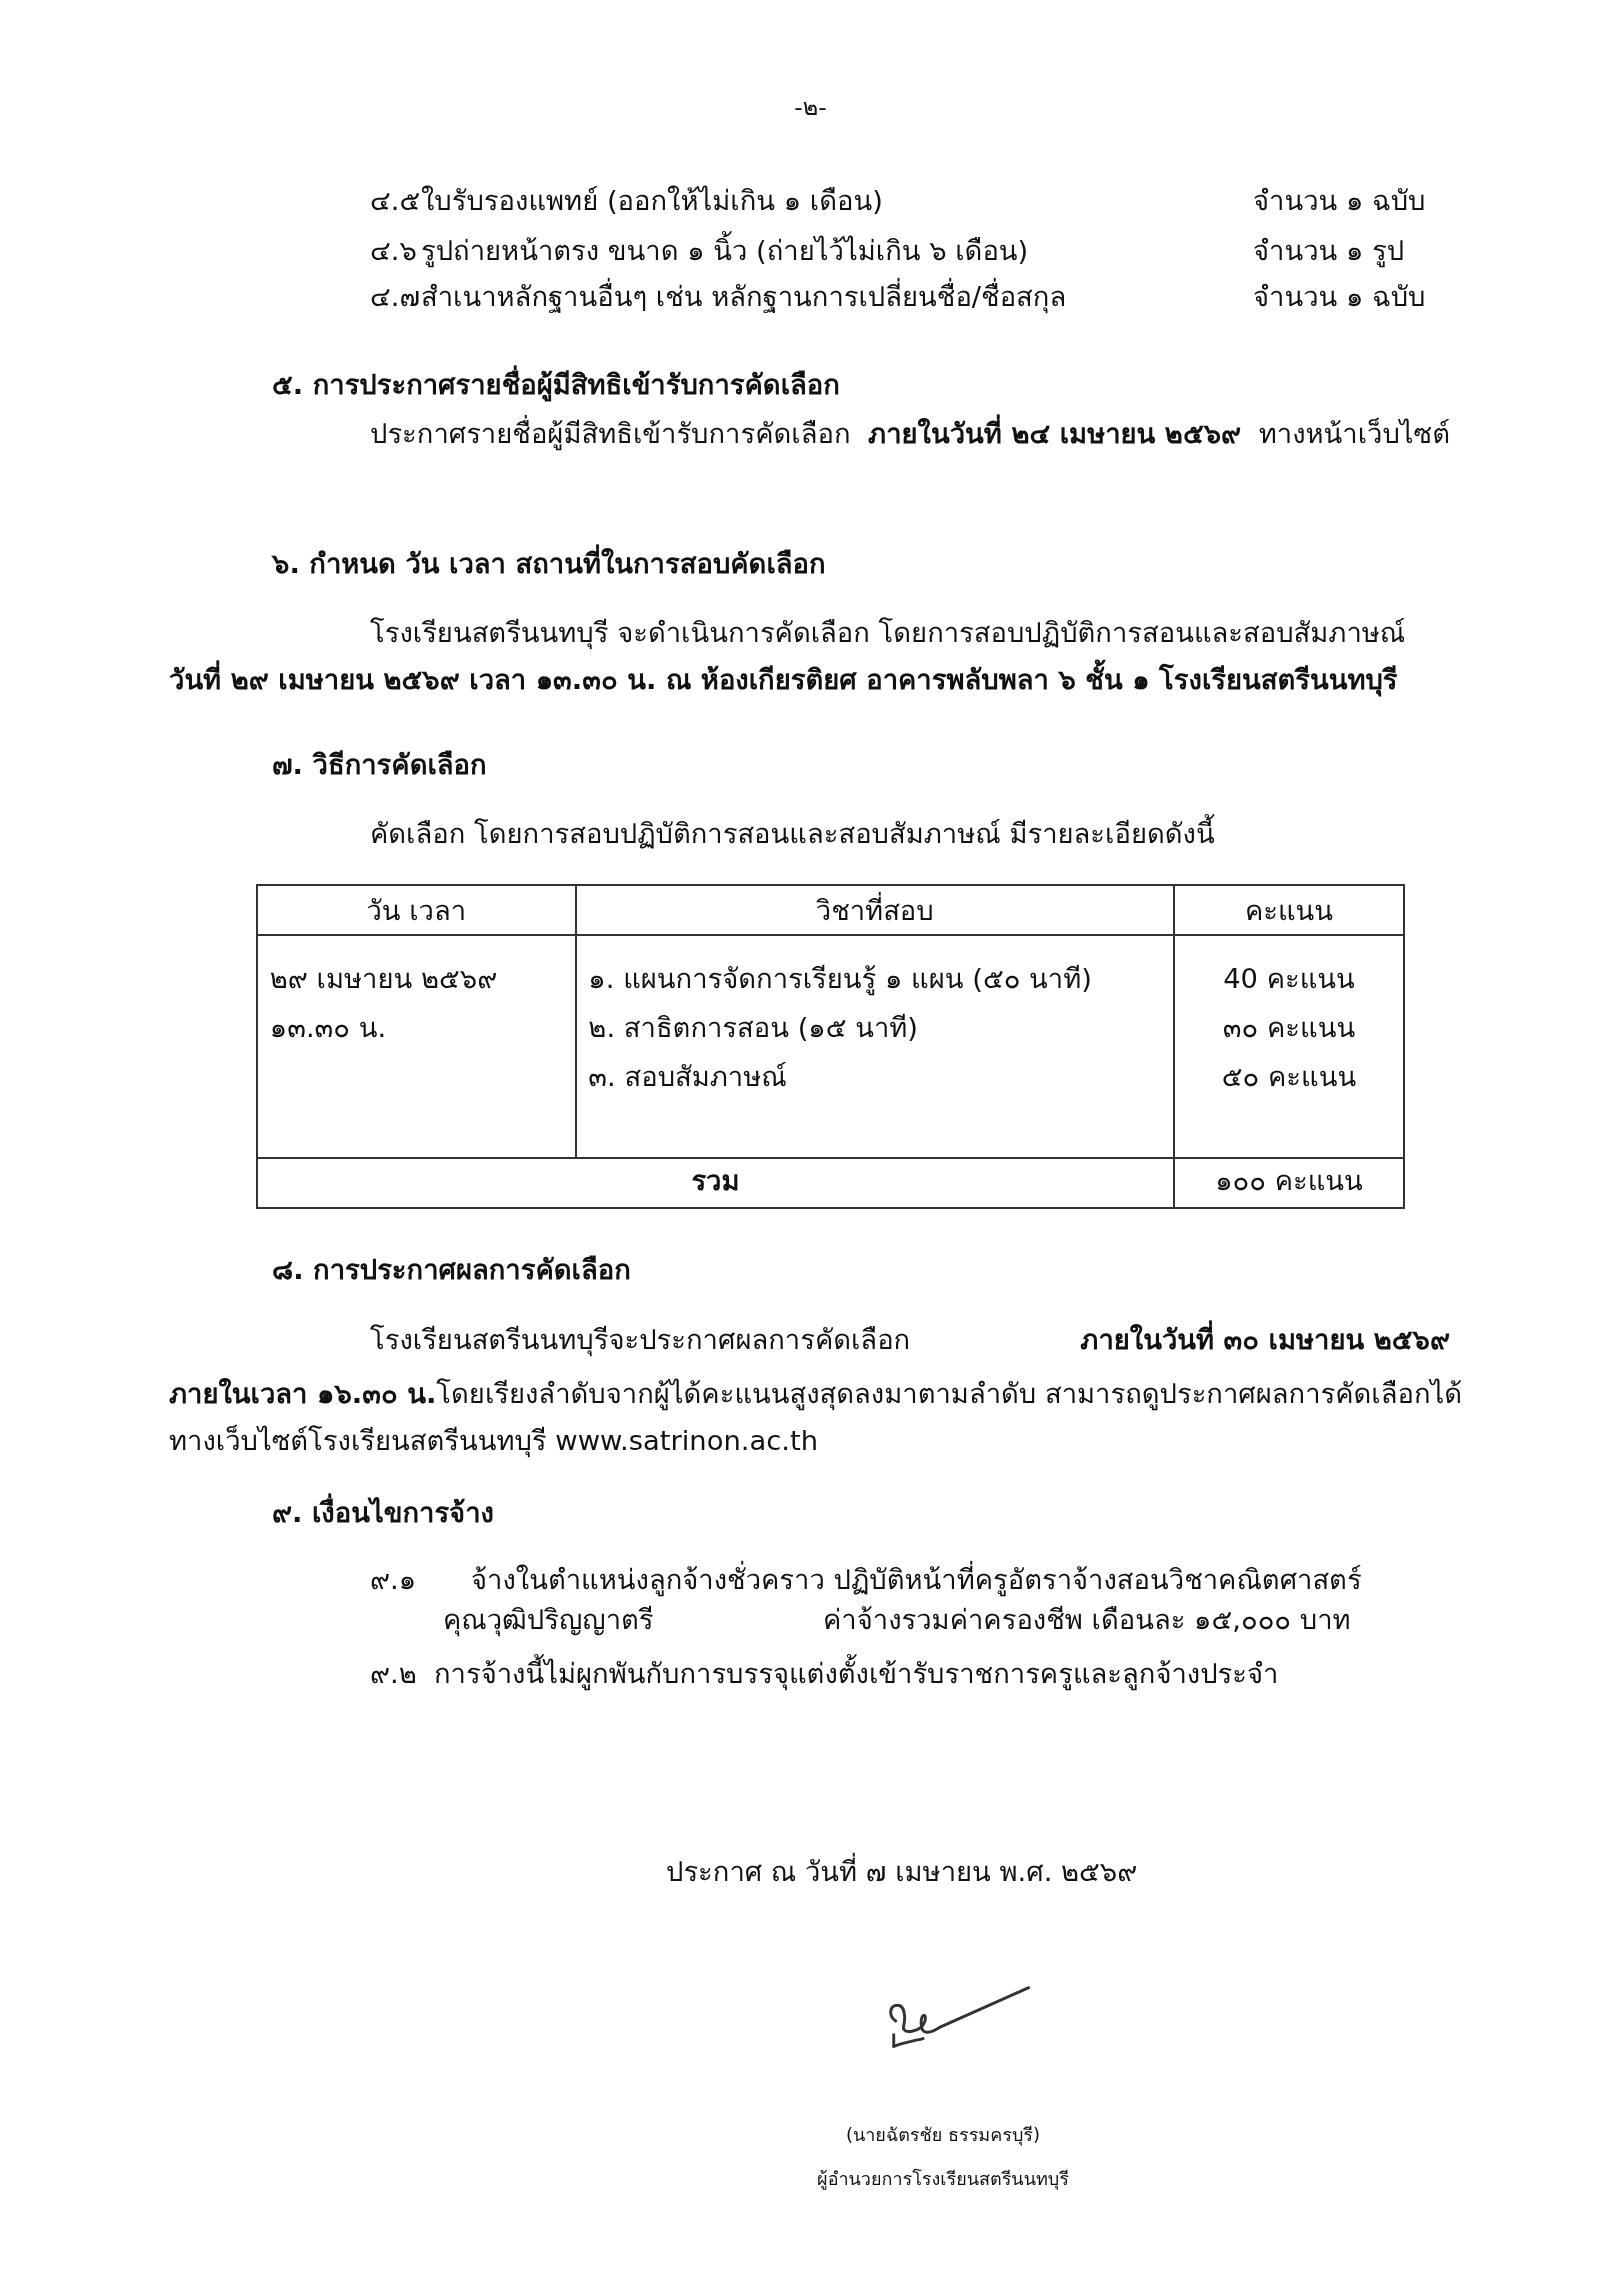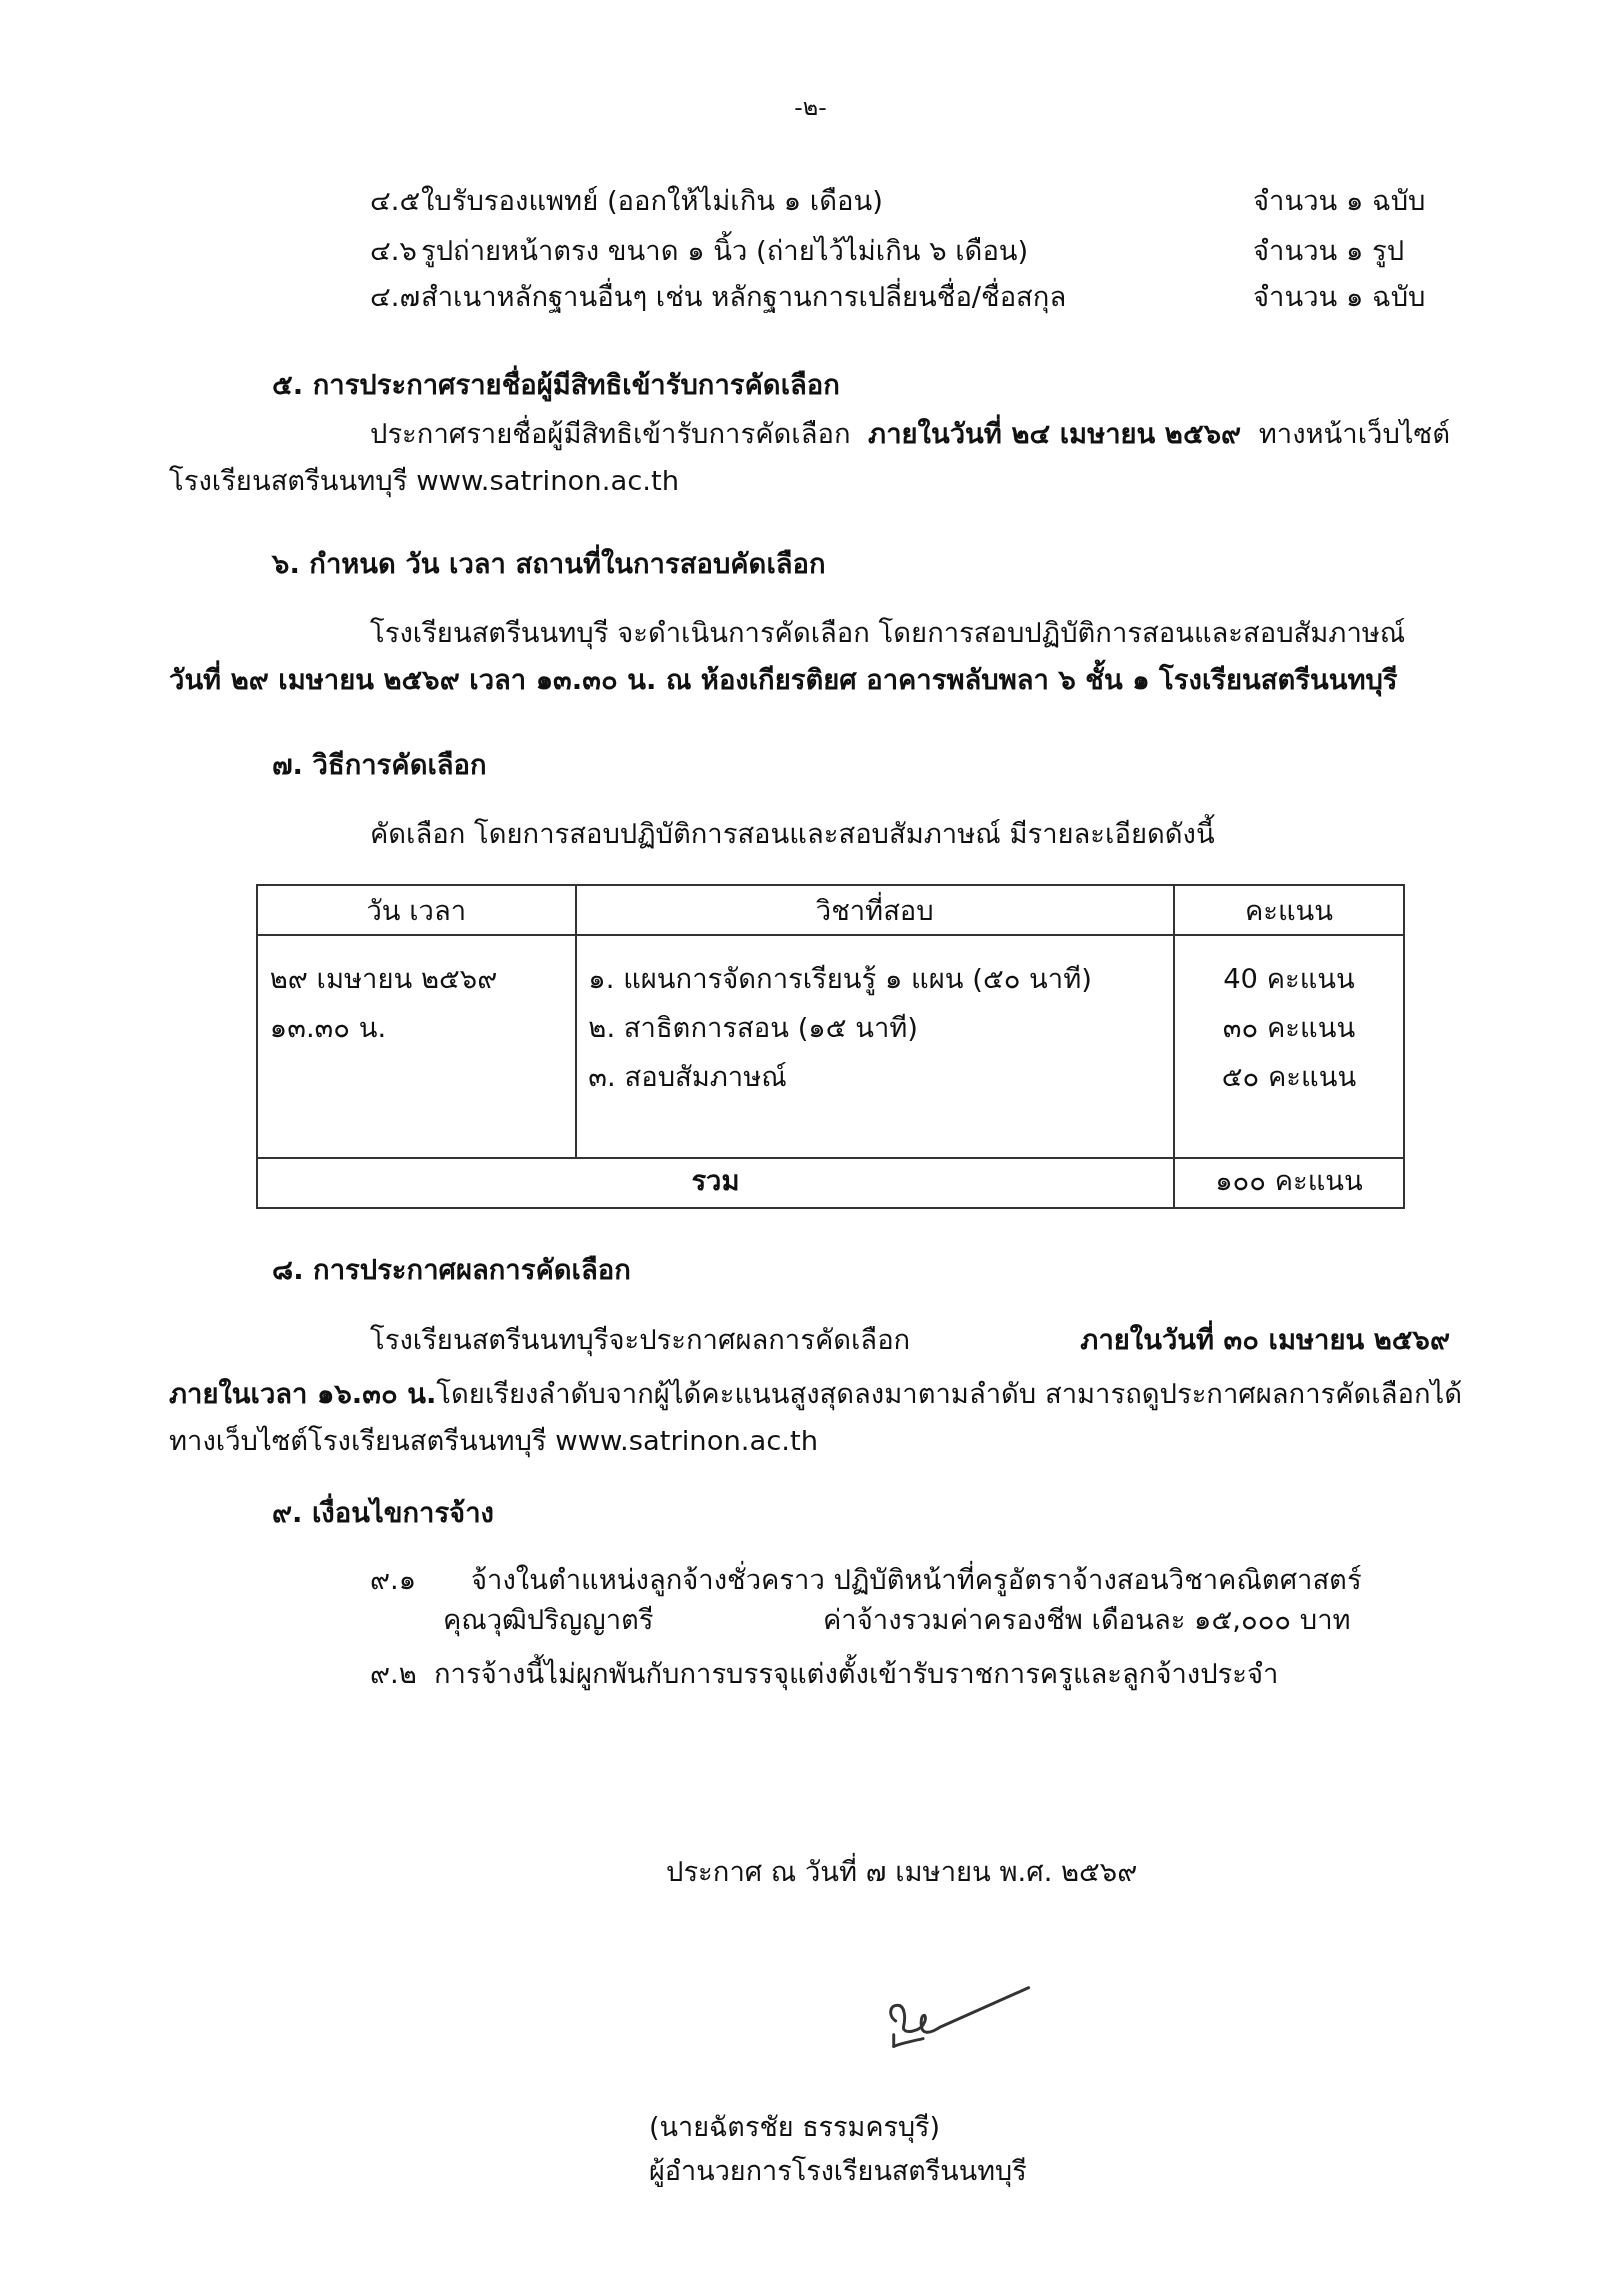--- a/index.html
+++ b/index.html
@@ -12,21 +12,21 @@
   table.exam { position:absolute; left:256px; top:884px; width:1149px; border-collapse:collapse; font-size:27.4px; }
   table.exam td, table.exam th { border:2px solid #333; padding:0; vertical-align:top; }
   table.exam th { height:48px; font-weight:normal; text-align:center; vertical-align:middle; }
   .c1 { width:319px; } .c2 { width:599px; } .c3 { width:231px; }
   .cell-lines { padding-top:17.6px; padding-bottom:19.6px; }
   .cell-lines div { height:49px; line-height:49px; white-space:nowrap; }
   .pad-l { padding-left:11.8px; }
   .score { text-align:center; }
   .total-row td { height:48px; vertical-align:middle; }
   .total-label { text-align:center; font-weight:bold; }
-  .center { position:absolute; left:649px; width:588px; font-size:27px; line-height:39px; white-space:nowrap; }
+  .center { position:absolute; left:649px; width:588px; text-align:center; font-size:18px; line-height:39px; white-space:nowrap;margin-top:8px; }
   .sig { position:absolute; left:882px; top:1970px; width:176px; height:98px; }
 </style>
 </head>
 <body>
 
 <div class="page">
 
   <div class="pageno">-๒-</div>
 
   <div>
@@ -42,21 +42,20 @@
     <div class="line" style="left:421px; top:277px;">สำเนาหลักฐานอื่นๆ เช่น หลักฐานการเปลี่ยนชื่อ/ชื่อสกุล</div>
     <div class="line" style="left:1253px; top:277px;">จำนวน  ๑  ฉบับ</div>
   </div>
 
   <div class="line b" style="left:272px; top:365px;">๕.  การประกาศรายชื่อผู้มีสิทธิเข้ารับการคัดเลือก</div>
   <div class="line" style="left:370px; top:414px; width:1080px; display:flex; justify-content:space-between;">
     <span>ประกาศรายชื่อผู้มีสิทธิเข้ารับการคัดเลือก</span>
     <span class="b">ภายในวันที่  ๒๔  เมษายน  ๒๕๖๙</span>
     <span>ทางหน้าเว็บไซต์</span>
   </div>
-  <div class="line" style="left:169px; top:461px;">โรงเรียนสตรีนนทบุรี www.satrinon.ac.th</div>
 
   <div class="line b" style="left:272px; top:544px;">๖.  กำหนด  วัน  เวลา  สถานที่ในการสอบคัดเลือก</div>
   <div class="line" style="left:370px; top:613px;text-align:right;">โรงเรียนสตรีนนทบุรี  จะดำเนินการคัดเลือก  โดยการสอบปฏิบัติการสอนและสอบสัมภาษณ์</div>
   <div class="line b" style="left:169px; top:660px;">วันที่  ๒๙  เมษายน  ๒๕๖๙  เวลา  ๑๓.๓๐  น.  ณ  ห้องเกียรติยศ  อาคารพลับพลา  ๖  ชั้น  ๑  โรงเรียนสตรีนนทบุรี</div>
 
   <div class="line b" style="left:272px; top:745px;">๗.  วิธีการคัดเลือก</div>
   <div class="line" style="left:370px; top:814px;">คัดเลือก  โดยการสอบปฏิบัติการสอนและสอบสัมภาษณ์  มีรายละเอียดดังนี้</div>
 
   <table class="exam">
     <thead>

